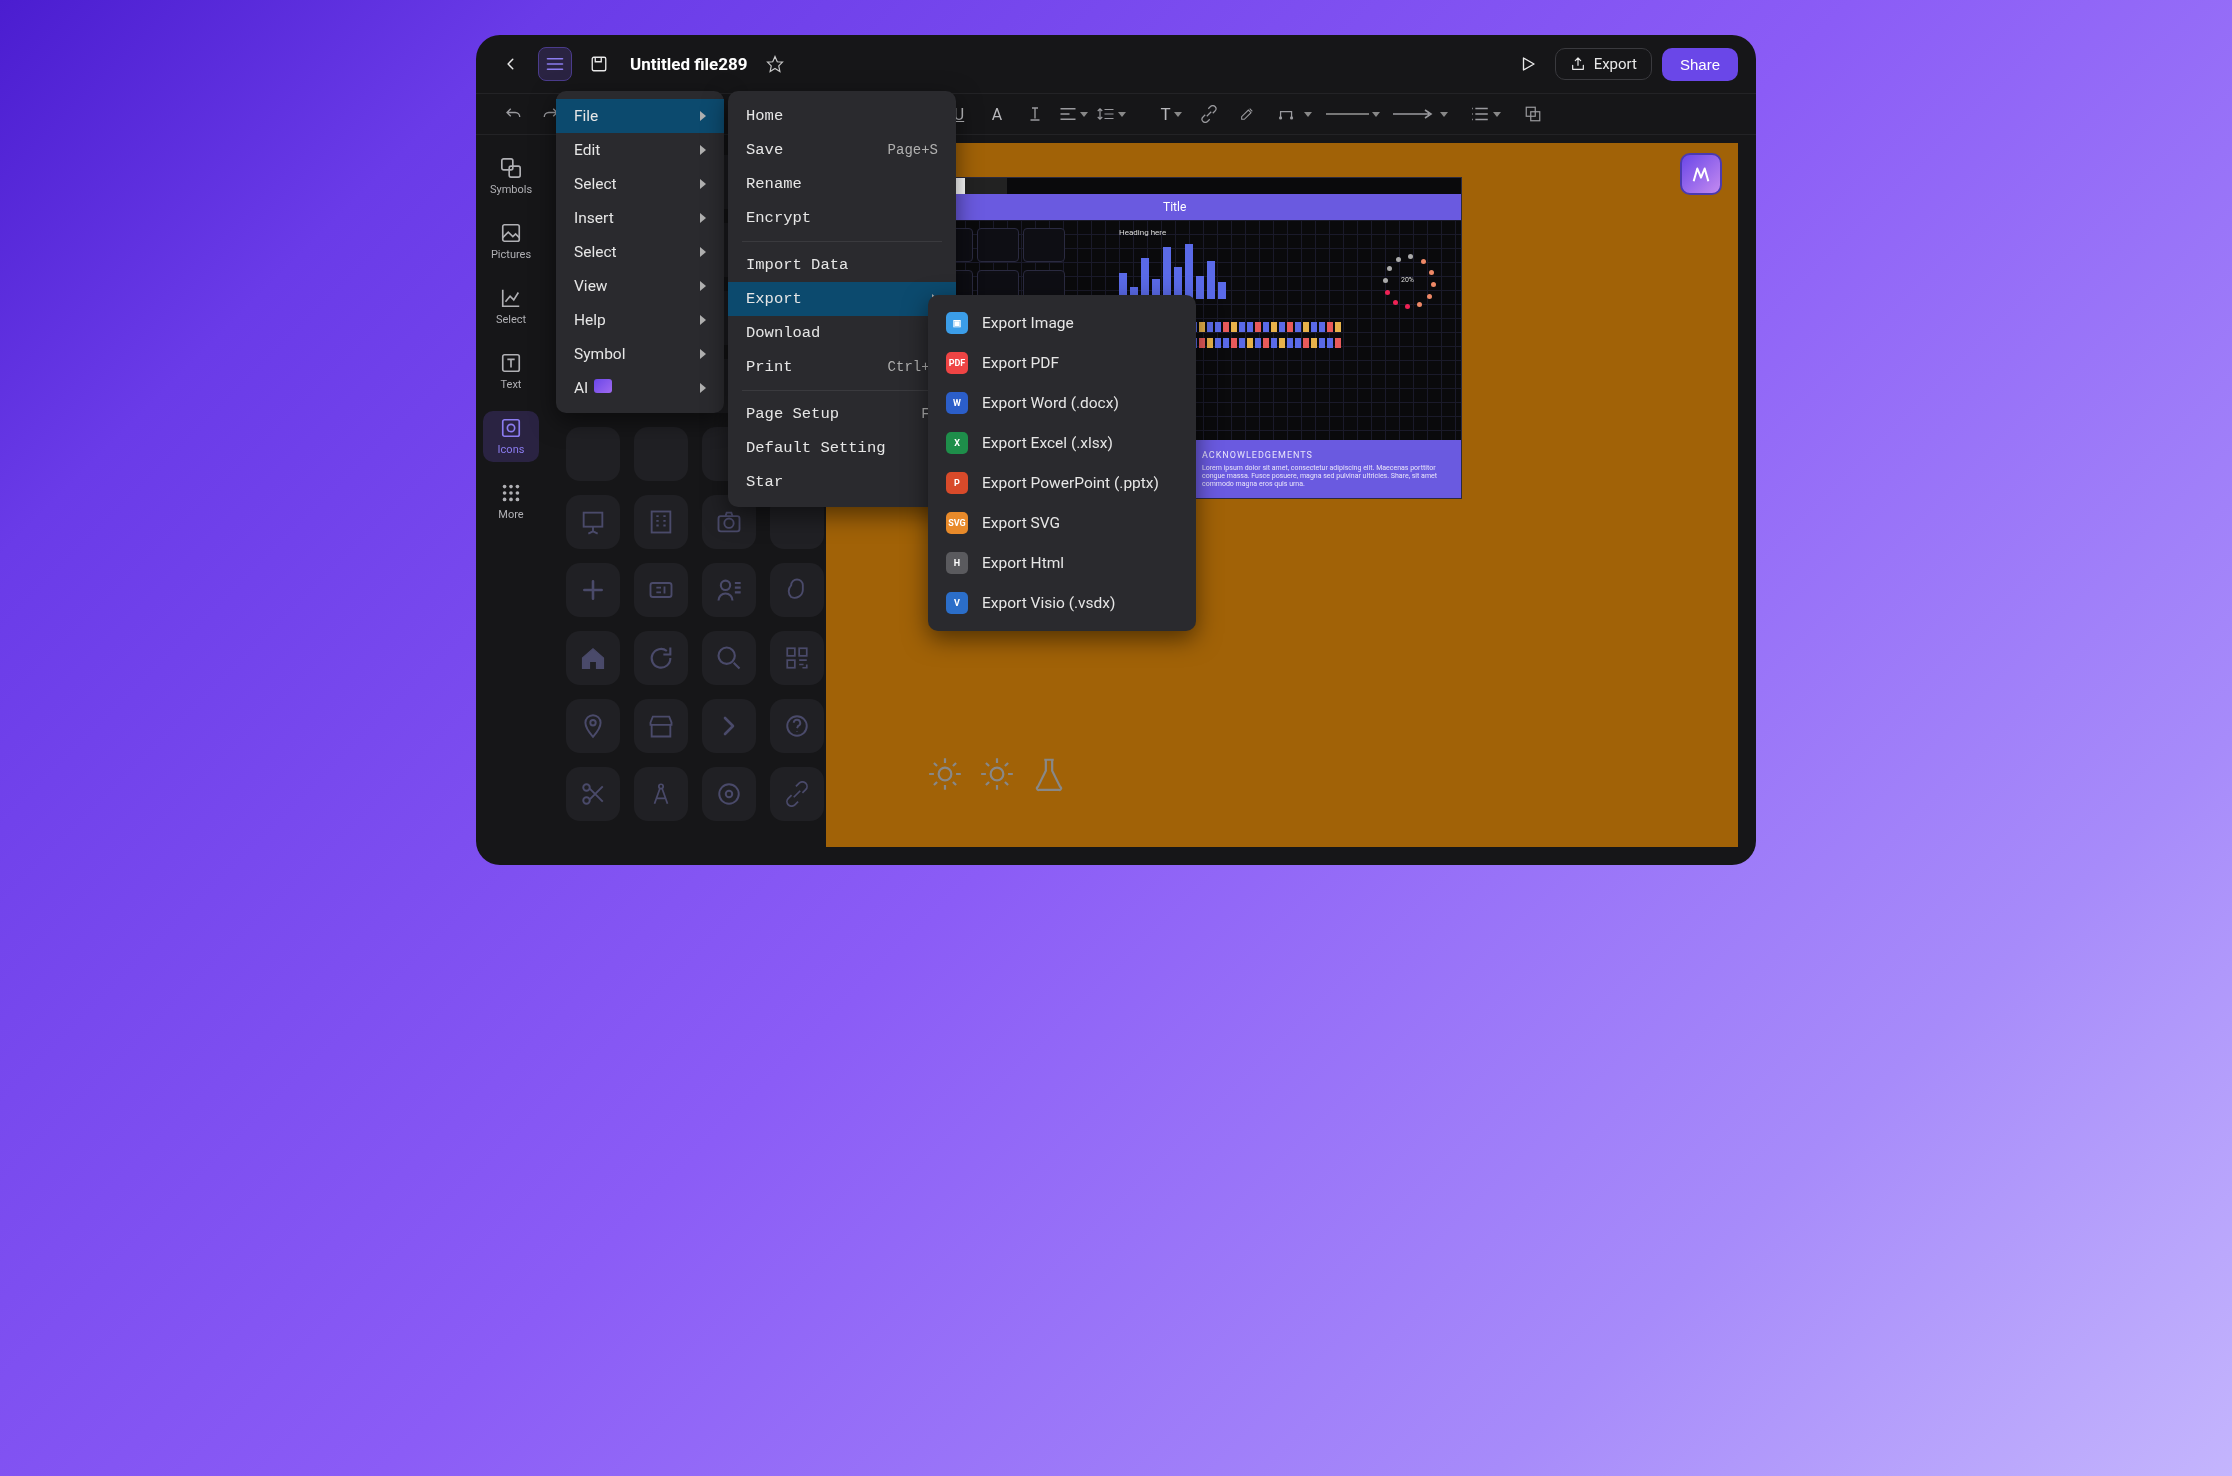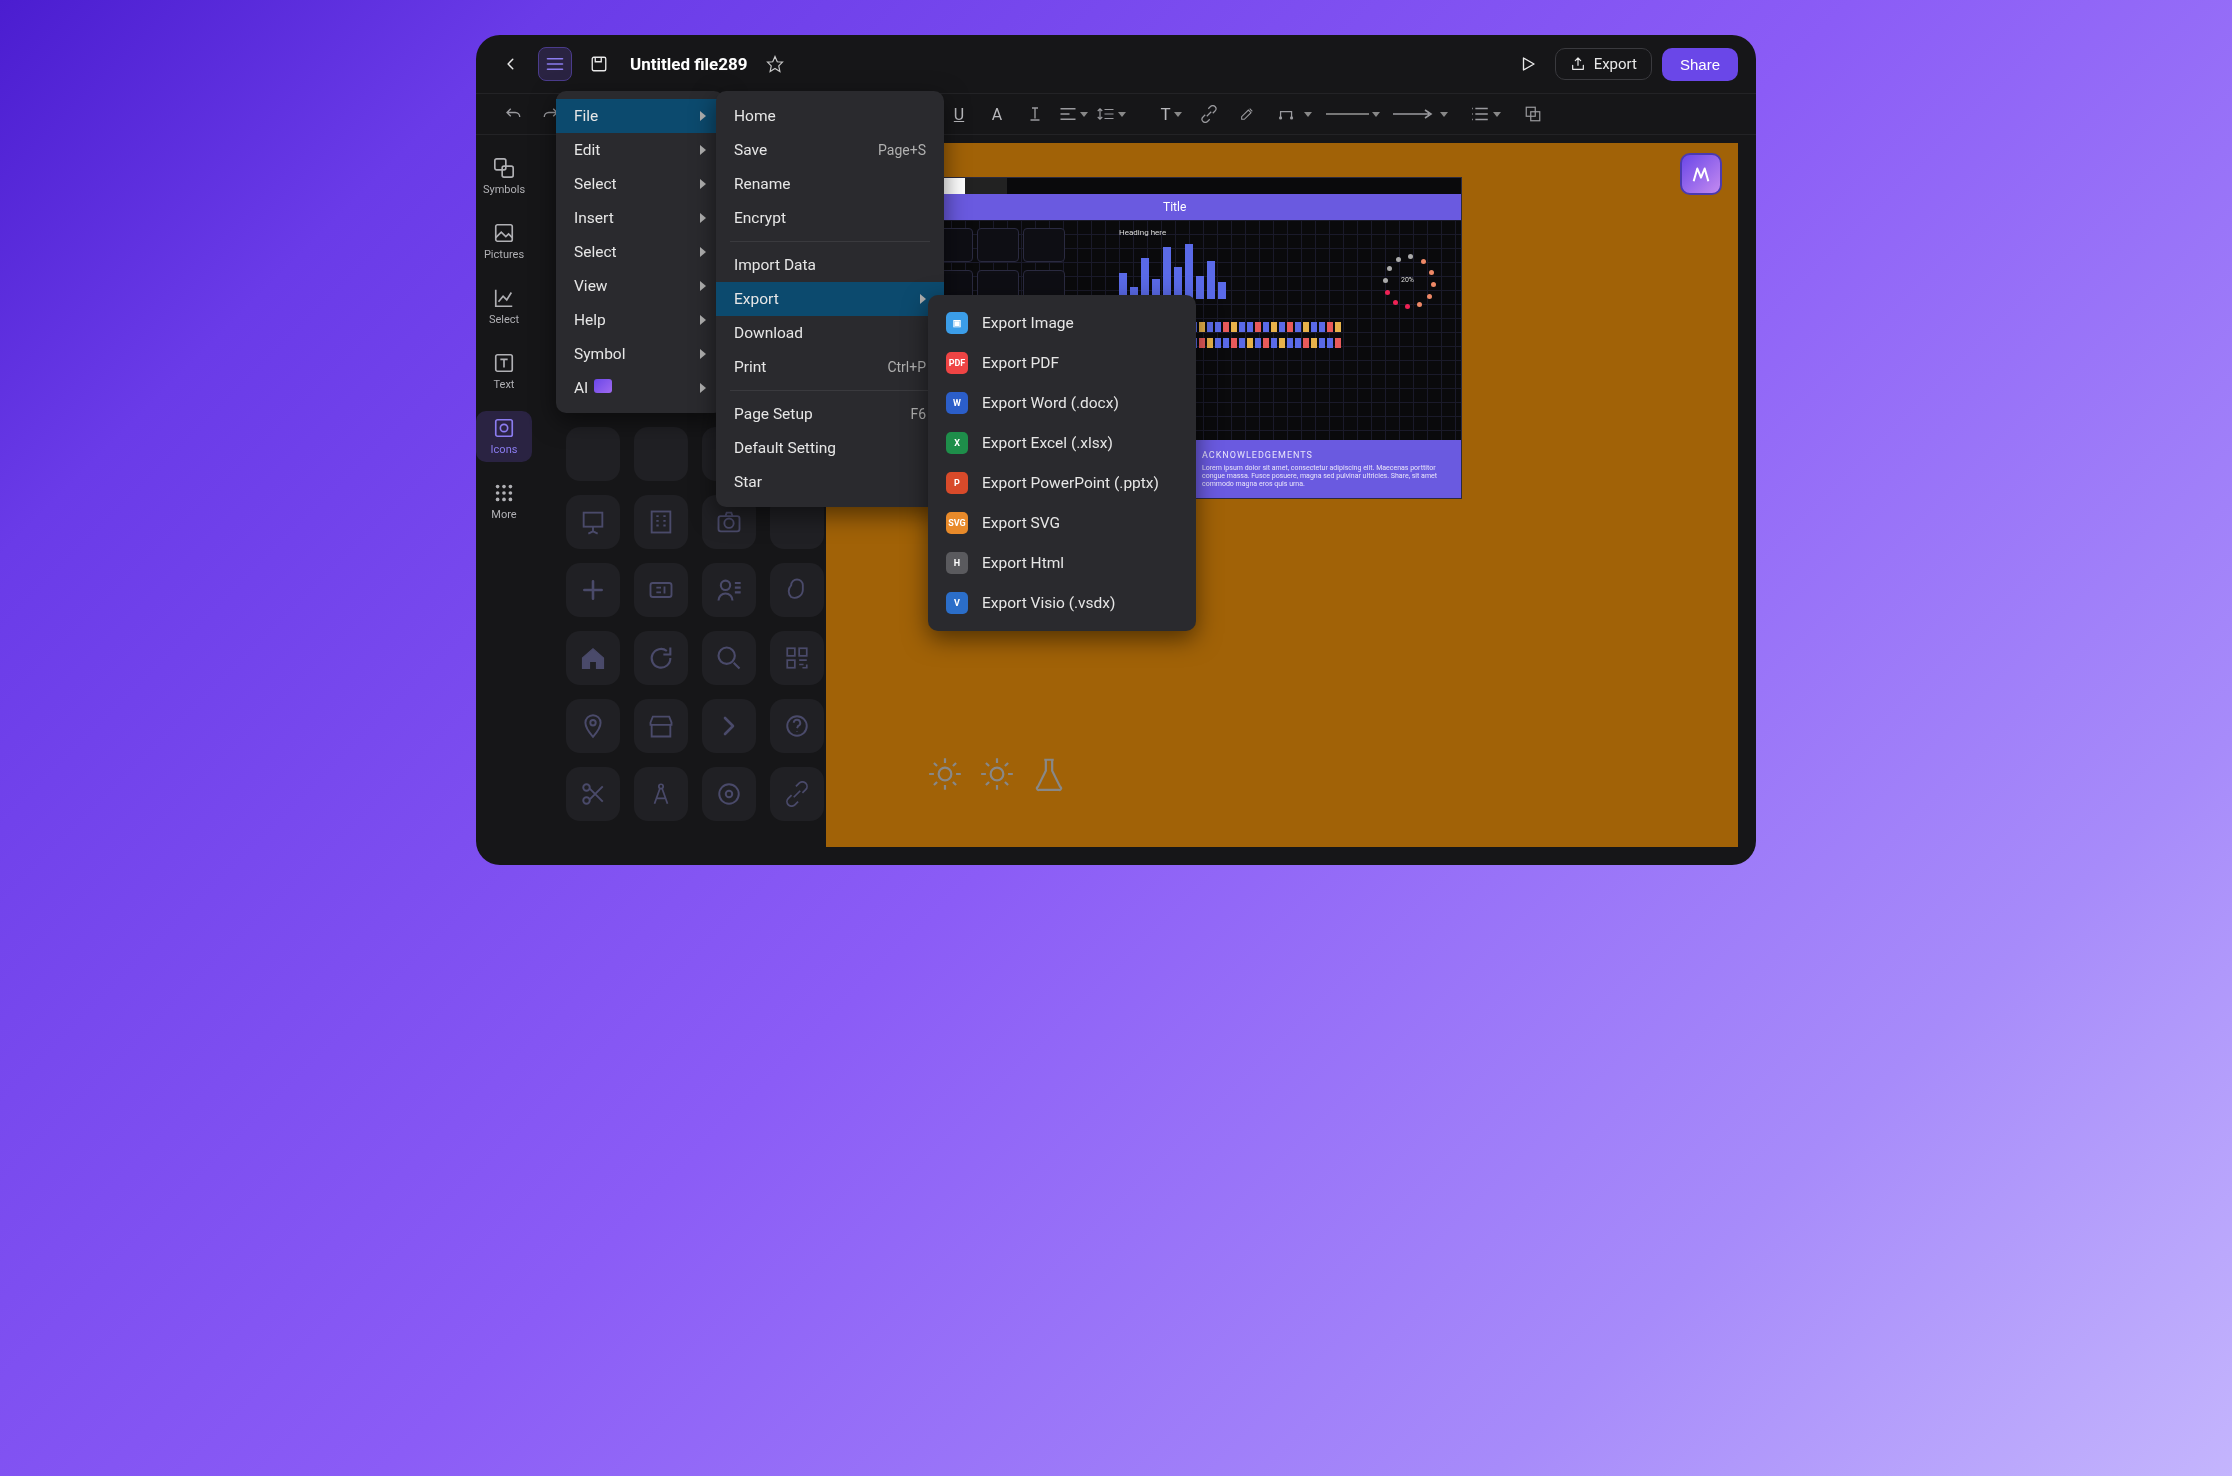--- a/index.html
+++ b/index.html
@@ -97,21 +97,21 @@
     margin-left: 3px;
   }
   .hr-line {
     width: 44px; height: 2px; background: #777; display: inline-block;
   }
   
   .leftnav {
     position: absolute;
     left: 0; top: 100px;
     width: 70px;
-    display: flex; flex-direction: column; 
+    display: flex; flex-direction: column; align-items: center;
     gap: 14px;
     padding-top: 16px;
   }
   .navitem {
     display: flex; flex-direction: column; align-items: center; gap: 4px;
     color: #b0b0b4;
     cursor: pointer;
     width: 56px;
     padding: 6px 0;
     border-radius: 10px;
@@ -162,21 +162,21 @@
   .menu-item .arrow {
     width: 0; height: 0;
     border-top: 5px solid transparent;
     border-bottom: 5px solid transparent;
     border-left: 6px solid #b0b0b0;
     margin-left: 24px;
   }
   .menu-item .shortcut { color: #b0b0b0; font-size: 14px; margin-left: 20px; }
   .menu-sep { height: 1px; background: #3a3a3e; margin: 6px 14px; }
   .menu1 { left: 80px; top: 56px; width: 168px; }
-  .menu2 { left: 240px; top: 56px; width: 228px; }
+  .menu2 { left: 252px; top: 56px; width: 228px; font-family: Liberation Mono, monospace; }
   .menu3 { left: 452px; top: 260px; width: 268px; }
   .menu-item.iconed { justify-content: flex-start; gap: 14px; padding: 9px 18px; }
   .file-ico {
     width: 22px; height: 22px; border-radius: 5px;
     display: flex; align-items: center; justify-content: center;
     font-size: 9px; font-weight: 700; color: #fff;
   }
   .ico-img { background: #3b9de8; }
   .ico-pdf { background: #ef4444; }
   .ico-word { background: #2b5ec9; }

